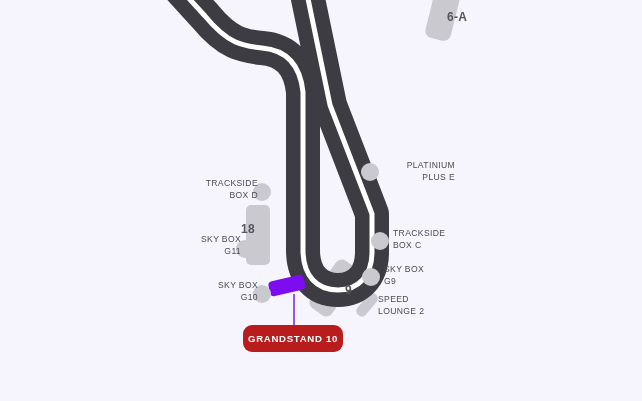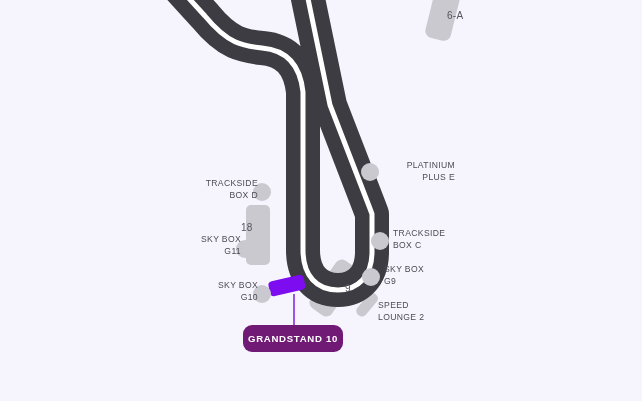--- a/index.html
+++ b/index.html
@@ -34,27 +34,28 @@
     letter-spacing: 0.35px;
     color: #4c4c55;
     text-align: center;
     white-space: pre-line;
     pointer-events: none;
   }
   .poi-label.align-right { text-align: right; }
   .poi-label.align-left  { text-align: left; }
   .zone-num {
     position: absolute;
-    font-size: 10px;
+    font-size: 12px;
     color: #55555e;
     letter-spacing: 0.3px;
+    font-weight: bold;
   }
   #tooltip-card {
     position: absolute;
-    background: #701a75;
+    background: #b91c1c;
     color: #ffffff;
     border-radius: 9px;
     font-size: 9.6px;
     font-weight: bold;
     letter-spacing: 0.7px;
     display: flex;
     align-items: center;
     justify-content: center;
     box-sizing: border-box;
   }
@@ -124,21 +125,21 @@
   <div class="poi-label align-right" style="left:173px; top:234px; width:68px;">SKY BOX
 G11</div>
   <div class="poi-label align-right" style="left:190px; top:280px; width:68px;">SKY BOX
 G10</div>
   <div class="poi-label align-left" style="left:383px; top:160px; width:72px;text-align:right;">PLATINIUM
 PLUS E</div>
   <div class="poi-label align-left" style="left:393px; top:228px; width:72px;">TRACKSIDE
 BOX C</div>
   <div class="poi-label align-left" style="left:384px; top:264px; width:64px;">SKY BOX
 G9</div>
-  <div class="poi-label align-left" style="left:378px; top:300px; width:68px;">SPEED
+  <div class="poi-label align-left" style="left:378px; top:294px; width:68px;">SPEED
 LOUNGE 2</div>
 
   <div id="tooltip-stem" style="left:293px; top:294px; width:1.5px; height:32px;"></div>
 
   <div id="tooltip-card" style="left:243px; top:325px; width:100px; height:27px;">
     <span>GRANDSTAND 10</span>
   </div>
 
 </div>
 

